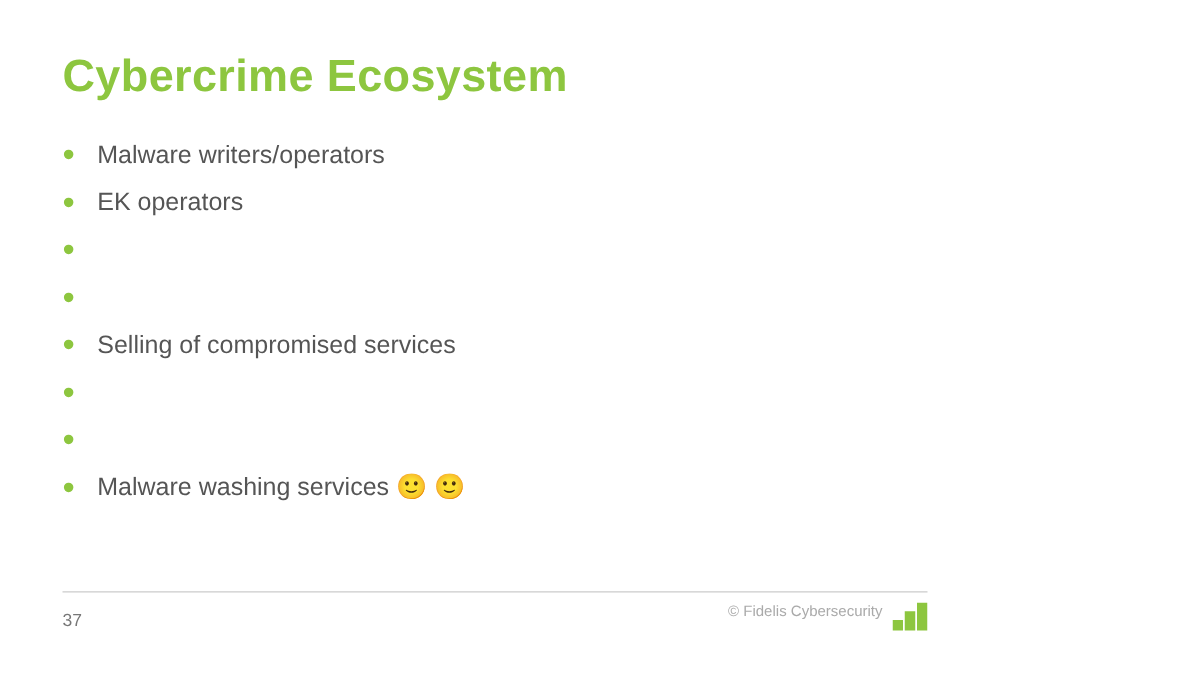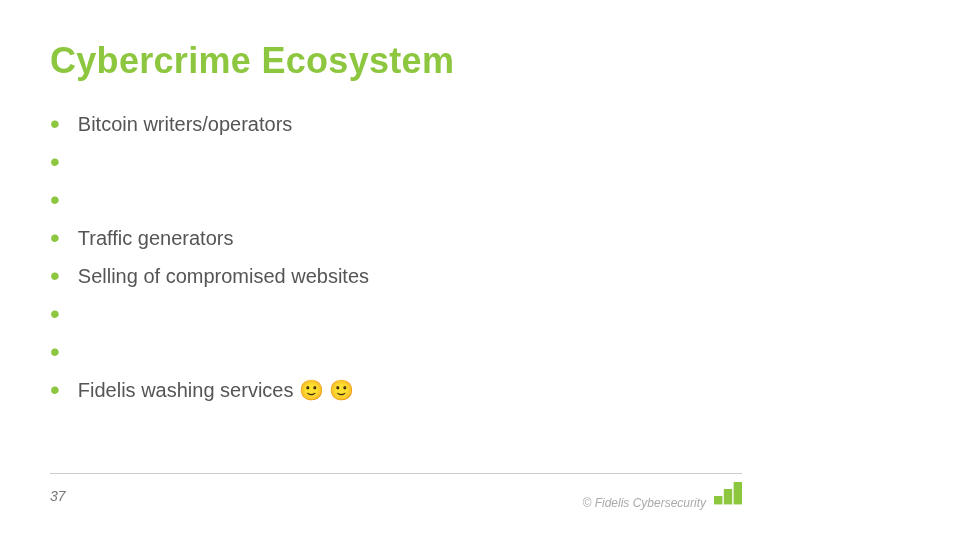--- a/index.html
+++ b/index.html
@@ -56,76 +56,75 @@
       flex-shrink: 0;
     }
 
     .footer {
       border-top: 1.5px solid #cccccc;
       padding-top: 8px;
       display: flex;
       justify-content: space-between;
       align-items: center;
       margin-top: 10px;
-      font-style: italic;
     }
 
     .footer-page {
       font-size: 14px;
       color: #777777;
     }
 
     .footer-brand {
       font-size: 12px;
       color: #aaaaaa;
       display: flex;
-      align-items: flex-end;
+      align-items: flex-start;
       gap: 8px;
     }
 
     .fidelis-logo {
       width: 28px;
       height: 28px;
       flex-shrink: 0;
     }
   </style>
 </head>
 <body>
 
 <div class="slide">
   <h1 class="title">Cybercrime Ecosystem</h1>
 
   <ul class="bullet-list">
   <li>
         <span class="bullet-dot">•</span>
-        <span>Bitcoin writers/operators</span>
+        <span>Malware writers/operators</span>
+      </li>
+      <li>
+        <span class="bullet-dot">•</span>
+        <span>EK operators</span>
       </li>
       <li>
         <span class="bullet-dot">•</span>
       </li>
       <li>
         <span class="bullet-dot">•</span>
       </li>
       <li>
         <span class="bullet-dot">•</span>
-        <span>Traffic generators</span>
-      </li>
-      <li>
-        <span class="bullet-dot">•</span>
-        <span>Selling of compromised websites</span>
+        <span>Selling of compromised services</span>
       </li>
       <li>
         <span class="bullet-dot">•</span>
       </li>
       <li>
         <span class="bullet-dot">•</span>
       </li>
       <li>
         <span class="bullet-dot">•</span>
-        <span>Fidelis washing services 🙂 🙂</span>
+        <span>Malware washing services 🙂 🙂</span>
       </li>
     </ul>
 
   <div class="footer">
     <span class="footer-page">37</span>
     <div class="footer-brand">
       <span>© Fidelis Cybersecurity</span>
       <svg class="fidelis-logo" viewBox="0 0 40 40" xmlns="http://www.w3.org/2000/svg">
         <rect x="0" y="20" width="12" height="12" fill="#8dc63f"></rect>
         <rect x="14" y="10" width="12" height="22" fill="#8dc63f"></rect>

